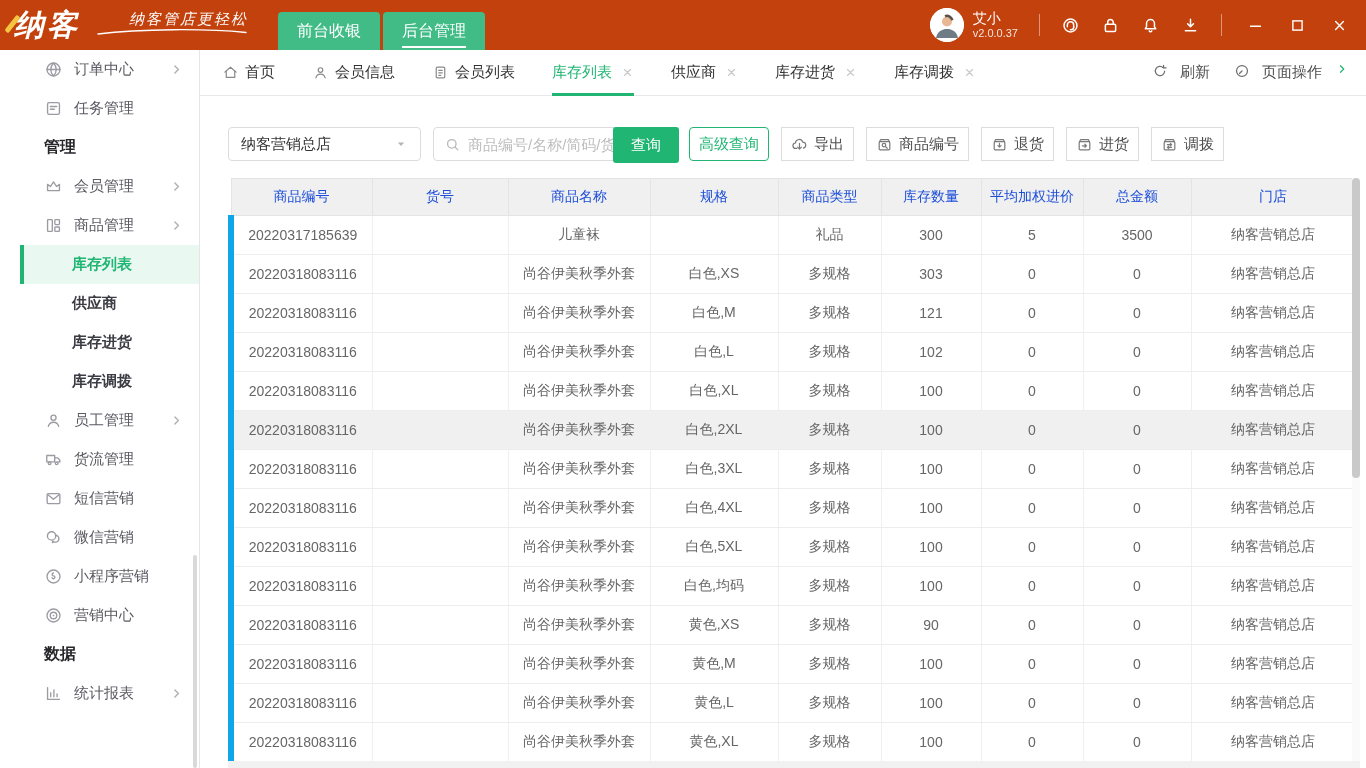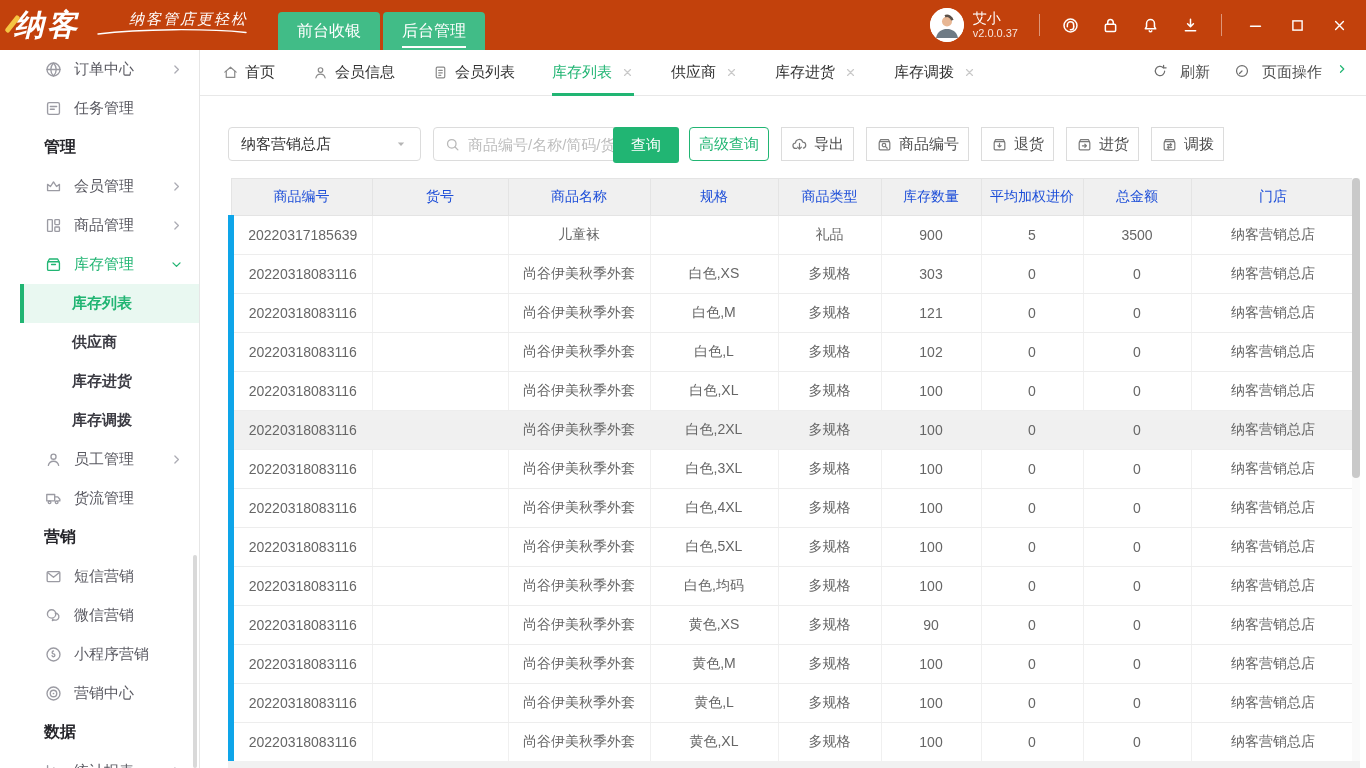--- a/index.html
+++ b/index.html
@@ -193,31 +193,20 @@
           <svg class="ic " viewBox="0 0 24 24" fill="none" stroke="currentColor" stroke-width="1.7" stroke-linecap="round" stroke-linejoin="round">
             <rect x="4.5" y="4.5" width="6" height="15" rx="1"></rect>
             <rect x="13.7" y="4.5" width="5.8" height="6.4" rx="1"></rect>
             <rect x="13.7" y="13.9" width="5.8" height="5.6" rx="1"></rect>
           </svg>
           <span>商品管理</span>
           <svg class="chev" viewBox="0 0 24 24" fill="none" stroke="currentColor" stroke-width="2.4" stroke-linecap="round" stroke-linejoin="round">
             <path d="M9 5.5 15.5 12 9 18.5"></path>
           </svg>
         </div>
-        <div class="side-item green">
-          <svg class="ic " viewBox="0 0 24 24" fill="none" stroke="currentColor" stroke-width="1.7" stroke-linecap="round" stroke-linejoin="round">
-            <path d="M5 8.5 6.8 5h10.4L19 8.5"></path>
-            <rect x="4.5" y="8.5" width="15" height="11" rx="1.5"></rect>
-            <path d="M9.5 12h5"></path>
-          </svg>
-          <span>库存管理</span>
-          <svg class="chev" viewBox="0 0 24 24" fill="none" stroke="currentColor" stroke-width="2.4" stroke-linecap="round" stroke-linejoin="round">
-            <path d="M5.5 9 12 15.5 18.5 9"></path>
-          </svg>
-        </div>
         <div class="side-sub active">
           <span>库存列表</span>
         </div>
         <div class="side-sub">
           <span>供应商</span>
         </div>
         <div class="side-sub">
           <span>库存进货</span>
         </div>
         <div class="side-sub">
@@ -234,23 +223,20 @@
           </svg>
         </div>
         <div class="side-item">
           <svg class="ic " viewBox="0 0 24 24" fill="none" stroke="currentColor" stroke-width="1.7" stroke-linecap="round" stroke-linejoin="round">
             <rect x="3.5" y="7" width="10" height="8"></rect>
             <path d="M13.5 10h3.9l2.6 3v2h-2.2"></path>
             <circle cx="7" cy="16.8" r="1.7"></circle>
             <circle cx="16" cy="16.8" r="1.7"></circle>
           </svg>
           <span>货流管理</span>
-        </div>
-        <div class="side-section">
-          <span>营销</span>
         </div>
         <div class="side-item">
           <svg class="ic " viewBox="0 0 24 24" fill="none" stroke="currentColor" stroke-width="1.7" stroke-linecap="round" stroke-linejoin="round">
             <rect x="4" y="5.8" width="16" height="12.6" rx="1.5"></rect>
             <path d="m5 7.3 7 5.6 7-5.6"></path>
           </svg>
           <span>短信营销</span>
         </div>
         <div class="side-item">
           <svg class="ic " viewBox="0 0 24 24" fill="none" stroke="currentColor" stroke-width="1.7" stroke-linecap="round" stroke-linejoin="round">
@@ -448,21 +434,21 @@
               <th>门店</th>
             </tr>
           </thead>
         <tbody id="tbl-body">
             <tr class="">
               <td>20220317185639</td>
               <td></td>
               <td>儿童袜</td>
               <td></td>
               <td>礼品</td>
-              <td>900</td>
+              <td>300</td>
               <td>5</td>
               <td>3500</td>
               <td>纳客营销总店</td>
             </tr>
             <tr class="">
               <td>20220318083116</td>
               <td></td>
               <td>尚谷伊美秋季外套</td>
               <td>白色,XS</td>
               <td>多规格</td>

